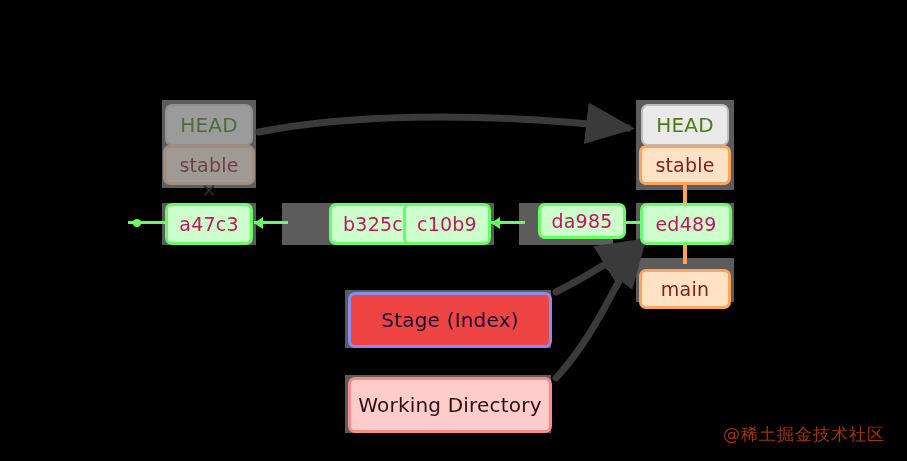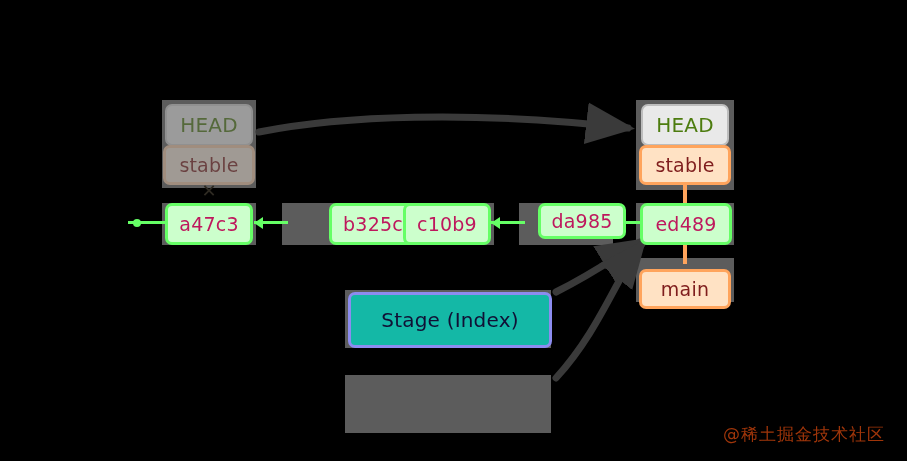--- a/index.html
+++ b/index.html
@@ -58,21 +58,21 @@
   .branch {
     background: #ffe2c4;
     border-color: #ffa45c;
     border-width: 3px;
     color: #7f1d1d;
     font-size: 19px;
   }
 
   
   .stage {
-    background: #14b8a6;
+    background: #ef4444;
     border-color: #8c8cf0;
     border-width: 3px;
     color: #101035;
     font-size: 20px;
   }
   .workdir {
     background: #ffcccc;
     border-color: #ff8a8a;
     border-width: 3px;
     color: #2b1010;
@@ -227,16 +227,19 @@
   </div>
 
   <div class="node branch" style="left:639px; top:261px; width:92px; height:40px;margin-top:8px;">
     <span>main</span>
   </div>
 
   <div class="node stage" style="left:348px; top:292px; width:204px; height:56px;">
     <span>Stage (Index)</span>
   </div>
 
+  <div class="node workdir" style="left:348px; top:377px; width:204px; height:56px;">
+    <span>Working Directory</span>
+  </div>
 
   <div class="watermark" style="left:723px; top:423px;">@稀土掘金技术社区</div>
 
 </div>
 
 </body></html>

